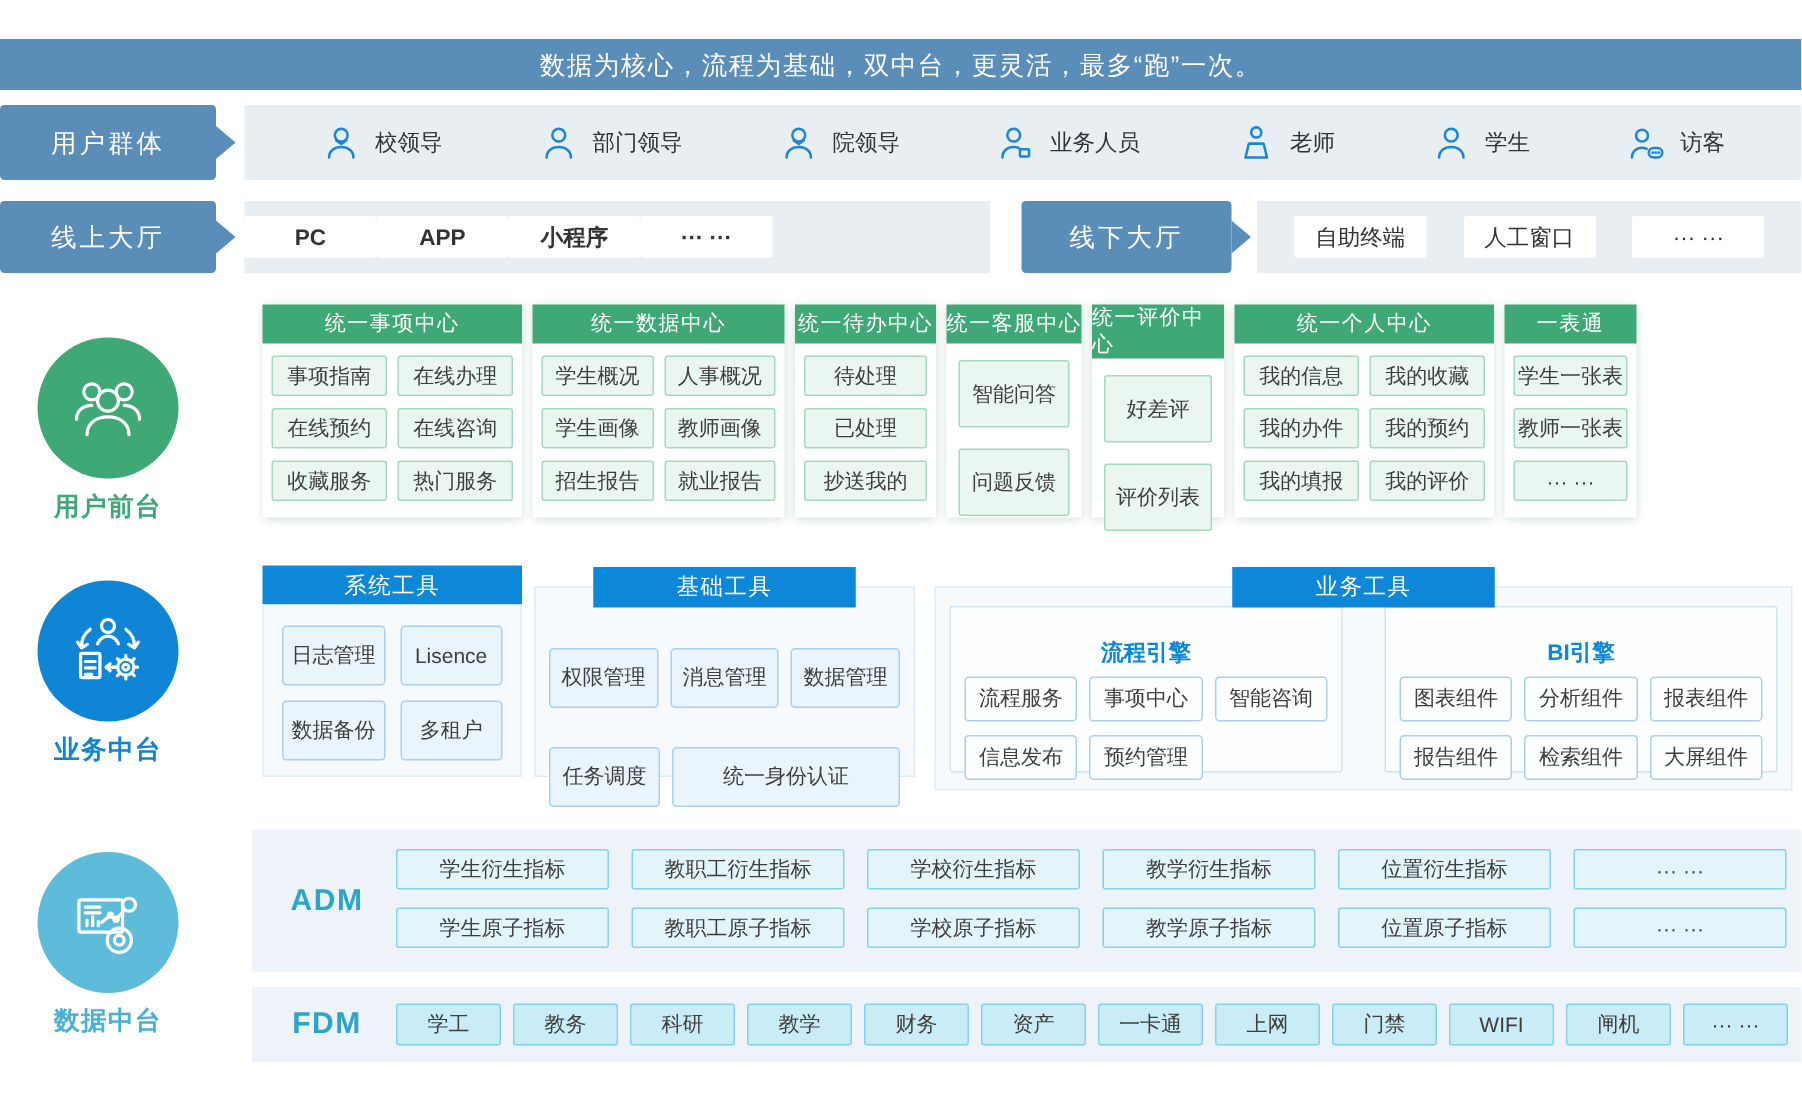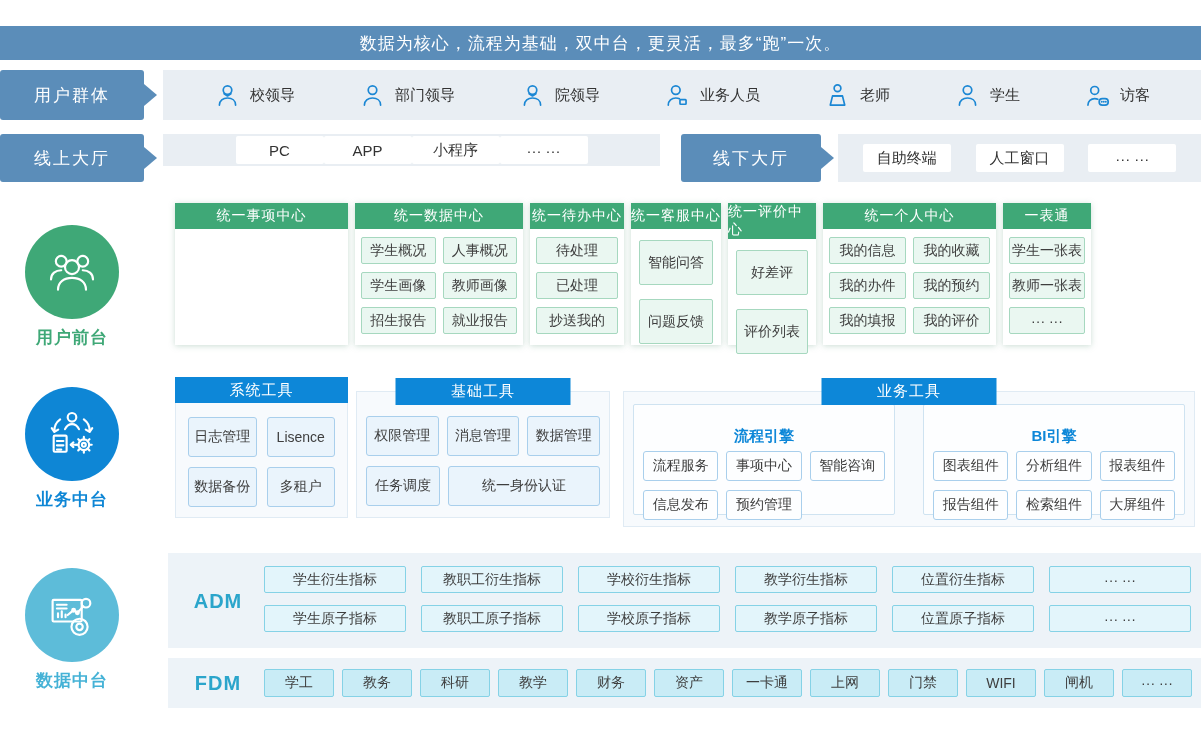--- a/index.html
+++ b/index.html
@@ -12,21 +12,21 @@
   .tag { position:absolute; background:#5b8db9; color:#fff; border-radius:3px;
          display:flex; align-items:center; justify-content:center; font-size:17px; letter-spacing:2px; }
   .tag::after { content:''; position:absolute; right:-13px; top:50%; transform:translateY(-50%);
                 border-top:11px solid transparent; border-bottom:11px solid transparent; border-left:13px solid #5b8db9; }
   #tag-users  { left:0; top:70px;  width:144px; height:50px; }
   #tag-online { left:0; top:134px; width:144px; height:48px; }
   #tag-offline{ left:681px; top:134px; width:140px; height:48px; }
 
   .band { position:absolute; background:#e9eef3; display:flex; align-items:center; }
   #band-users   { left:163px; top:70px;  width:1038px; height:50px; justify-content:space-around; padding:4px 26px;gap:14px; }
-  #band-online  { left:163px; top:134px; width:497px;  height:32px; justify-content:center; }
+  #band-online  { left:163px; top:134px; width:497px;  height:48px; justify-content:flex-start;font-weight:bold; }
   #band-offline { left:838px; top:134px; width:363px;  height:48px; justify-content:space-evenly; }
 
   .ug-item { display:flex; align-items:center; gap:9px; font-size:15px; color:#333; }
   .ug-ic { width:27px; height:27px; fill:none; stroke:#1b87d4; stroke-width:1.5; stroke-linecap:round; stroke-linejoin:round; }
 
   .hall-chip { background:#fff; height:28px; min-width:88px; padding:0 12px; border-radius:2px;
                display:flex; align-items:center; justify-content:center; font-size:15px; color:#333; }
 
   .side { position:absolute; width:96px; text-align:center; }
   .side-circle { width:94px; height:94px; border-radius:50%; margin:0 auto; display:flex; align-items:center; justify-content:center; }
@@ -57,21 +57,21 @@
                            display:grid; grid-template-columns:1fr 1fr; gap:10px; padding:14px 12px; grid-auto-rows:40px; }
   .chip-blue { background:#eaf4fc; border:1px solid #a9cfec; border-radius:3px; }
   .panel { position:absolute; background:#f7fafd; border:1px solid #e0ebf4; }
   #panel-basic { left:356px; top:391px; width:254px; height:127px; }
   #panel-biz   { left:623px; top:391px; width:572px; height:136px; }
   .float-tab { position:absolute; top:-14px; left:50%; transform:translateX(-50%); width:175px; height:27px;
                background:#0d87d8; color:#fff; font-size:15px; letter-spacing:1px;
                display:flex; align-items:center; justify-content:center; }
   .basic-rows { padding:24px 9px 0; display:flex; flex-direction:column; gap:10px; }
   .basic-row { display:flex; gap:8px; }
-  .basic-row .chip { flex:1; height:40px; }
+  .basic-row .chip { flex:1; height:40px;margin-top:16px; }
   .basic-row2 .chip:first-child { flex:0 0 74px; }
   .engines { display:flex; gap:28px; padding:12px 9px 11px; height:100%; }
   .engine { flex:1; background:#fdfeff; border:1px solid #cfe3f1; border-radius:2px; padding:19px 9px; }
   .engine-title { text-align:center; color:#0d87d8; font-weight:bold; font-size:15px; height:24px; line-height:24px; margin-bottom:3px; }
   .engine-row { display:flex; gap:8px; margin-bottom:9px; }
   .engine-row .chip { flex:0 0 calc((100% - 16px)/3); height:30px; background:#fdfeff; border:1px solid #a9cfec; border-radius:3px; }
 
   
   .dband { position:absolute; left:168px; width:1033px; background:#edf3f8; }
   #band-adm { top:553px; height:95px; }
@@ -213,20 +213,28 @@
           <circle cx="33" cy="37" r="7.5"></circle>
           <circle cx="33" cy="37" r="3"></circle>
         </svg>
     </div>
     <div class="side-label">数据中台</div>
   </div>
 
   <div id="front-cols">
     <div class="fcol" style="flex:0 0 173px">
       <div class="fcol-header">统一事项中心</div>
+      <div class="fcol-body cols2">
+          <div class="chip chip-green">事项指南</div>
+          <div class="chip chip-green">在线办理</div>
+          <div class="chip chip-green">在线预约</div>
+          <div class="chip chip-green">在线咨询</div>
+          <div class="chip chip-green">收藏服务</div>
+          <div class="chip chip-green">热门服务</div>
+        </div>
     </div>
     <div class="fcol" style="flex:0 0 168px">
       <div class="fcol-header">统一数据中心</div>
       <div class="fcol-body cols2">
           <div class="chip chip-green">学生概况</div>
           <div class="chip chip-green">人事概况</div>
           <div class="chip chip-green">学生画像</div>
           <div class="chip chip-green">教师画像</div>
           <div class="chip chip-green">招生报告</div>
           <div class="chip chip-green">就业报告</div>

